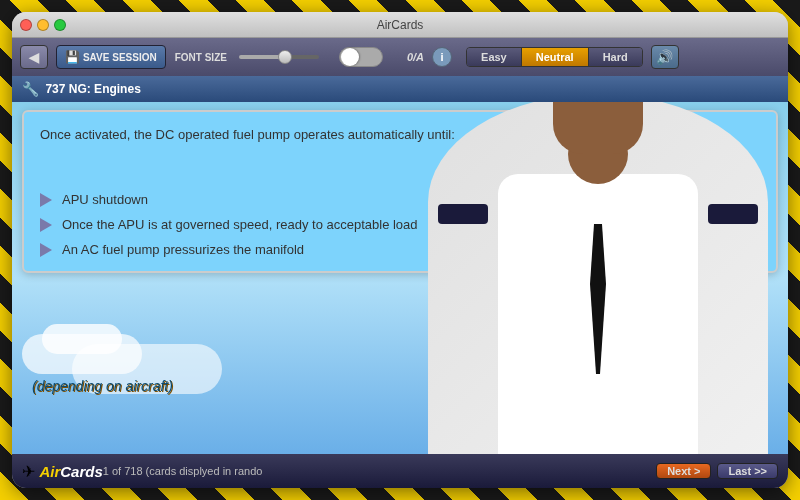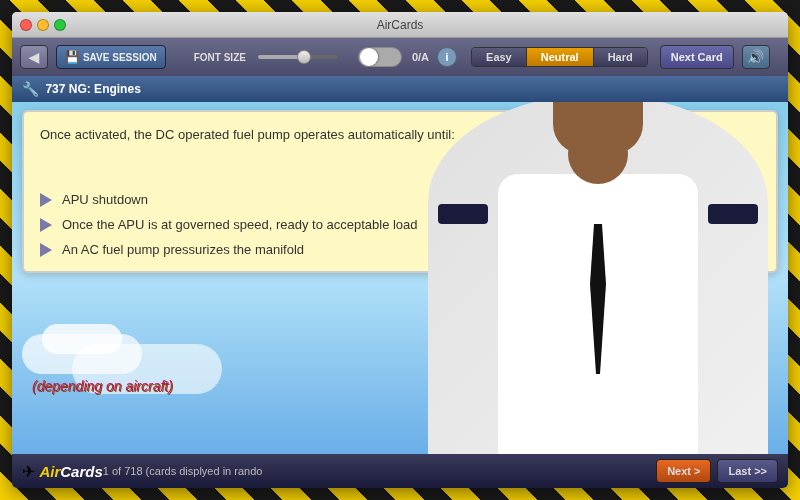--- a/index.html
+++ b/index.html
@@ -26,21 +26,21 @@
     }
 
     
     .window {
       position: absolute;
       top: 12px;
       left: 12px;
       right: 12px;
       bottom: 12px;
       background: #c8c8c8;
-      border-radius: 5px;
+      border-radius: 14px;
       overflow: hidden;
       box-shadow: 0 4px 20px rgba(0,0,0,0.5);
       display: flex;
       flex-direction: column;
     }
 
     
     .title-bar {
       background: linear-gradient(to bottom, #e0e0e0, #c0c0c0);
       height: 26px;
@@ -111,21 +111,21 @@
       font-size: 10px;
       font-weight: bold;
     }
     .save-icon {
       font-size: 12px;
     }
     .font-size-label {
       color: #ddd;
       font-size: 10px;
       font-weight: bold;
-      margin-left: 20px;
+      margin-left: 1px;
     }
     .font-size-slider {
       width: 80px;
       height: 4px;
       background: linear-gradient(to right, #aaa 60%, #666 60%);
       border-radius: 2px;
       position: relative;
       margin: 0 4px;
     }
     .font-size-thumb {
@@ -135,22 +135,23 @@
       transform: translate(-50%, -50%);
       width: 14px;
       height: 14px;
       border-radius: 50%;
       background: linear-gradient(to bottom, #eee, #bbb);
       border: 1px solid #888;
     }
     .toggle-container {
       display: flex;
       align-items: center;
-      gap: 6px;
+      gap: 20px;
       margin-left: 8px;
+      font-style: italic;
     }
     .toggle-track {
       width: 44px;
       height: 20px;
       border-radius: 10px;
       background: #aaa;
       border: 1px solid #888;
       position: relative;
       display: flex;
       align-items: center;
@@ -276,21 +277,21 @@
       border-radius: 50px;
       opacity: 0.9;
     }
 
     
     .question-card {
       position: absolute;
       top: 8px;
       left: 10px;
       right: 10px;
-      background: #fef9c3;
+      background: #7dd3fc;
       border-radius: 6px;
       border: 2px solid #ccc;
       padding: 14px 16px;
       box-shadow: 0 2px 8px rgba(0,0,0,0.2);
     }
     .question-text {
       font-size: 13px;
       color: #333;
       margin-bottom: 14px;
       font-weight: 500;
@@ -330,21 +331,21 @@
     }
     .promo-title {
       font-size: 26px;
       font-weight: bold;
       color: #f5d000;
       text-shadow: 2px 2px 0 #a06000, -1px -1px 0 #a06000;
       line-height: 1.2;
     }
     .promo-sub {
       font-size: 14px;
-      color: #be185d;
+      color: #0c4a6e;
       font-style: italic;
       text-shadow: 1px 1px 0 #805000;
       margin-top: 13px;
     }
 
     
     .status-bar {
       height: 34px;
       background: linear-gradient(to bottom, #3a3a5a, #1a1a3a);
       display: flex;
@@ -376,21 +377,21 @@
       font-size: 11px;
     }
     .nav-btns {
       display: flex;
       gap: 6px;
     }
     .nav-btn {
       background: linear-gradient(to bottom, #5a5a8a, #3a3a6a);
       border: 1px solid #222;
       border-radius: 4px;
-      height: 24px;
+      height: 16px;
       padding: 0 10px;
       color: #ddd;
       font-size: 11px;
       font-weight: bold;
       cursor: pointer;
     }
     .nav-btn.next {
       background: linear-gradient(to bottom, #e86820, #b04810);
     }
     .nav-btn.last {
@@ -505,21 +506,20 @@
           <div class="toggle-knob"></div>
         </div>
         <span class="toggle-label">0/A</span>
       </div>
       <div class="info-btn">i</div>
       <div class="difficulty-group">
         <button class="diff-btn">Easy</button>
         <button class="diff-btn active">Neutral</button>
         <button class="diff-btn">Hard</button>
       </div>
-      <button class="next-card-btn">Next Card</button>
       <div class="speaker-btn">🔊</div>
     </div>
 
     <div class="deck-bar">
       <span class="deck-bar-icon">🔧</span>
       <span class="deck-bar-text">737 NG: Engines</span>
     </div>
 
     <div class="content-area">
       <div class="bg-blue"></div>

